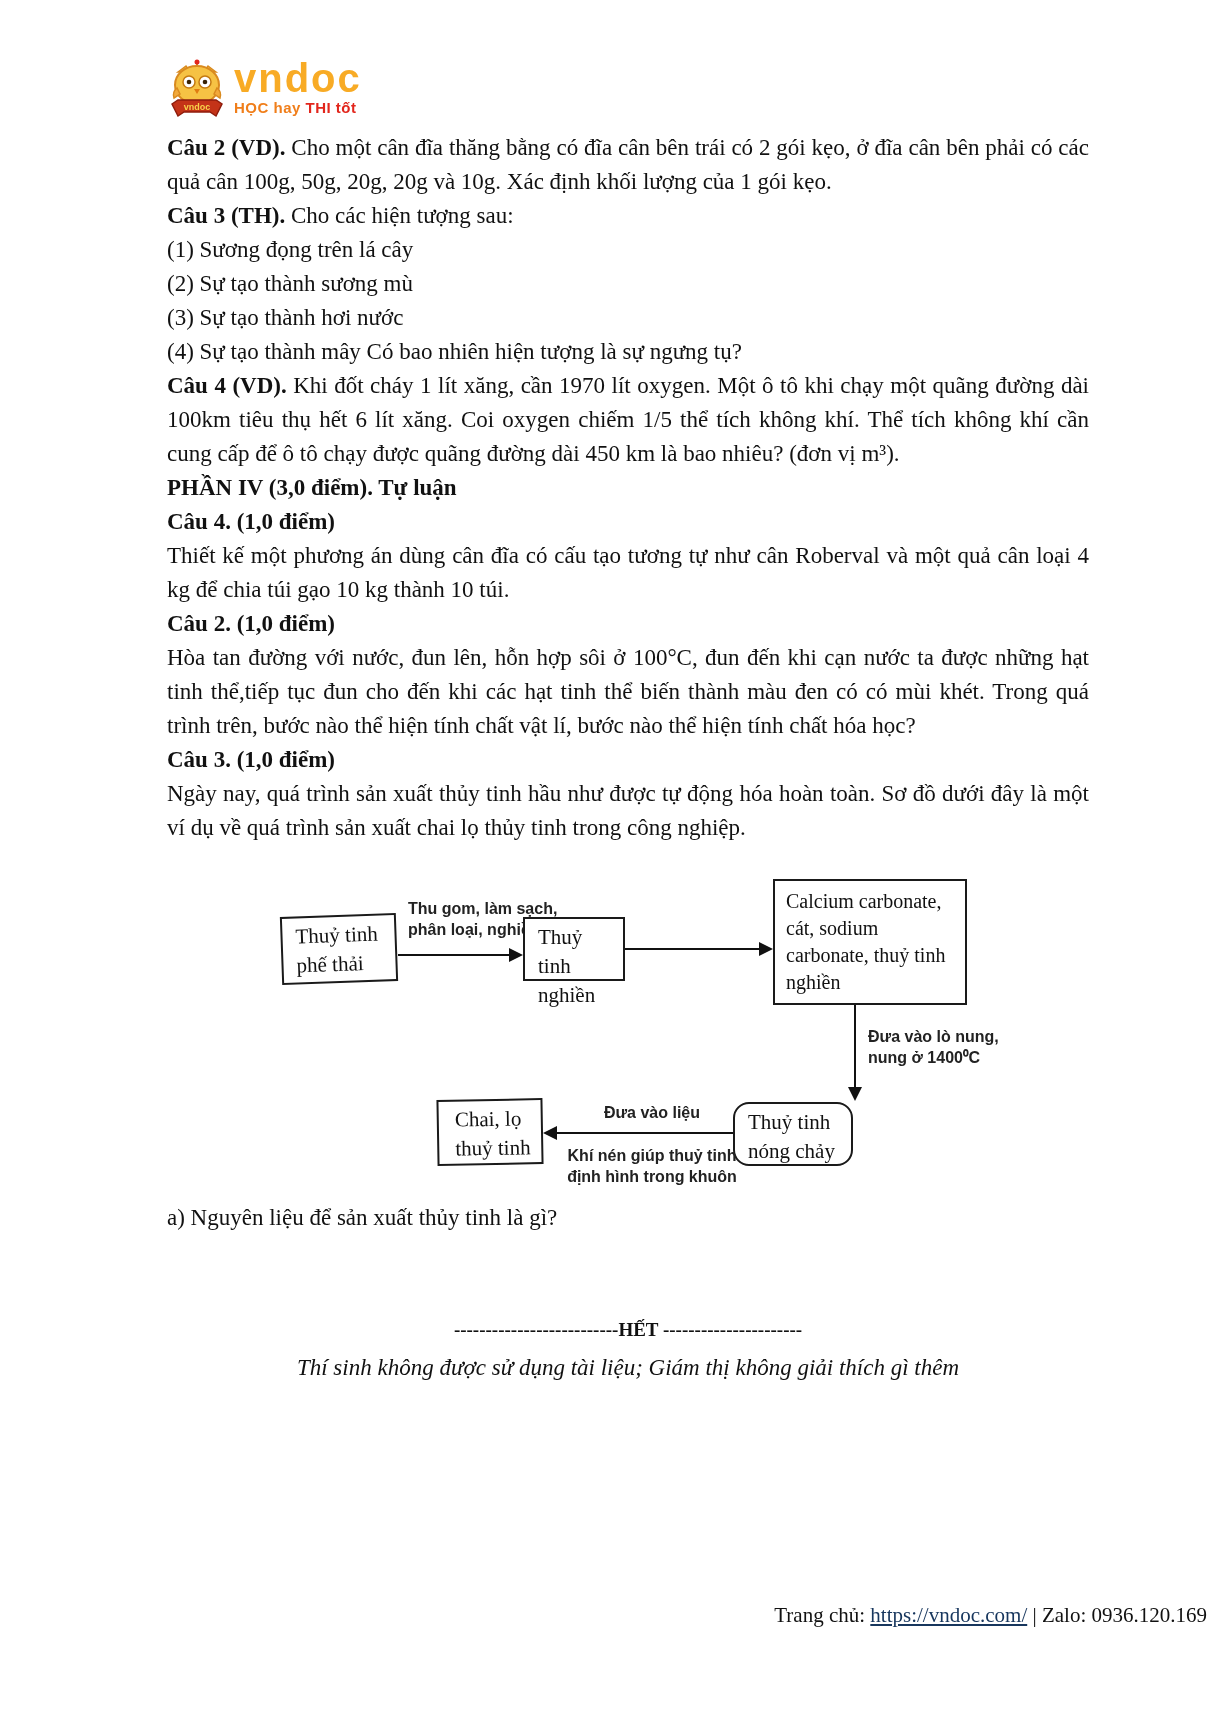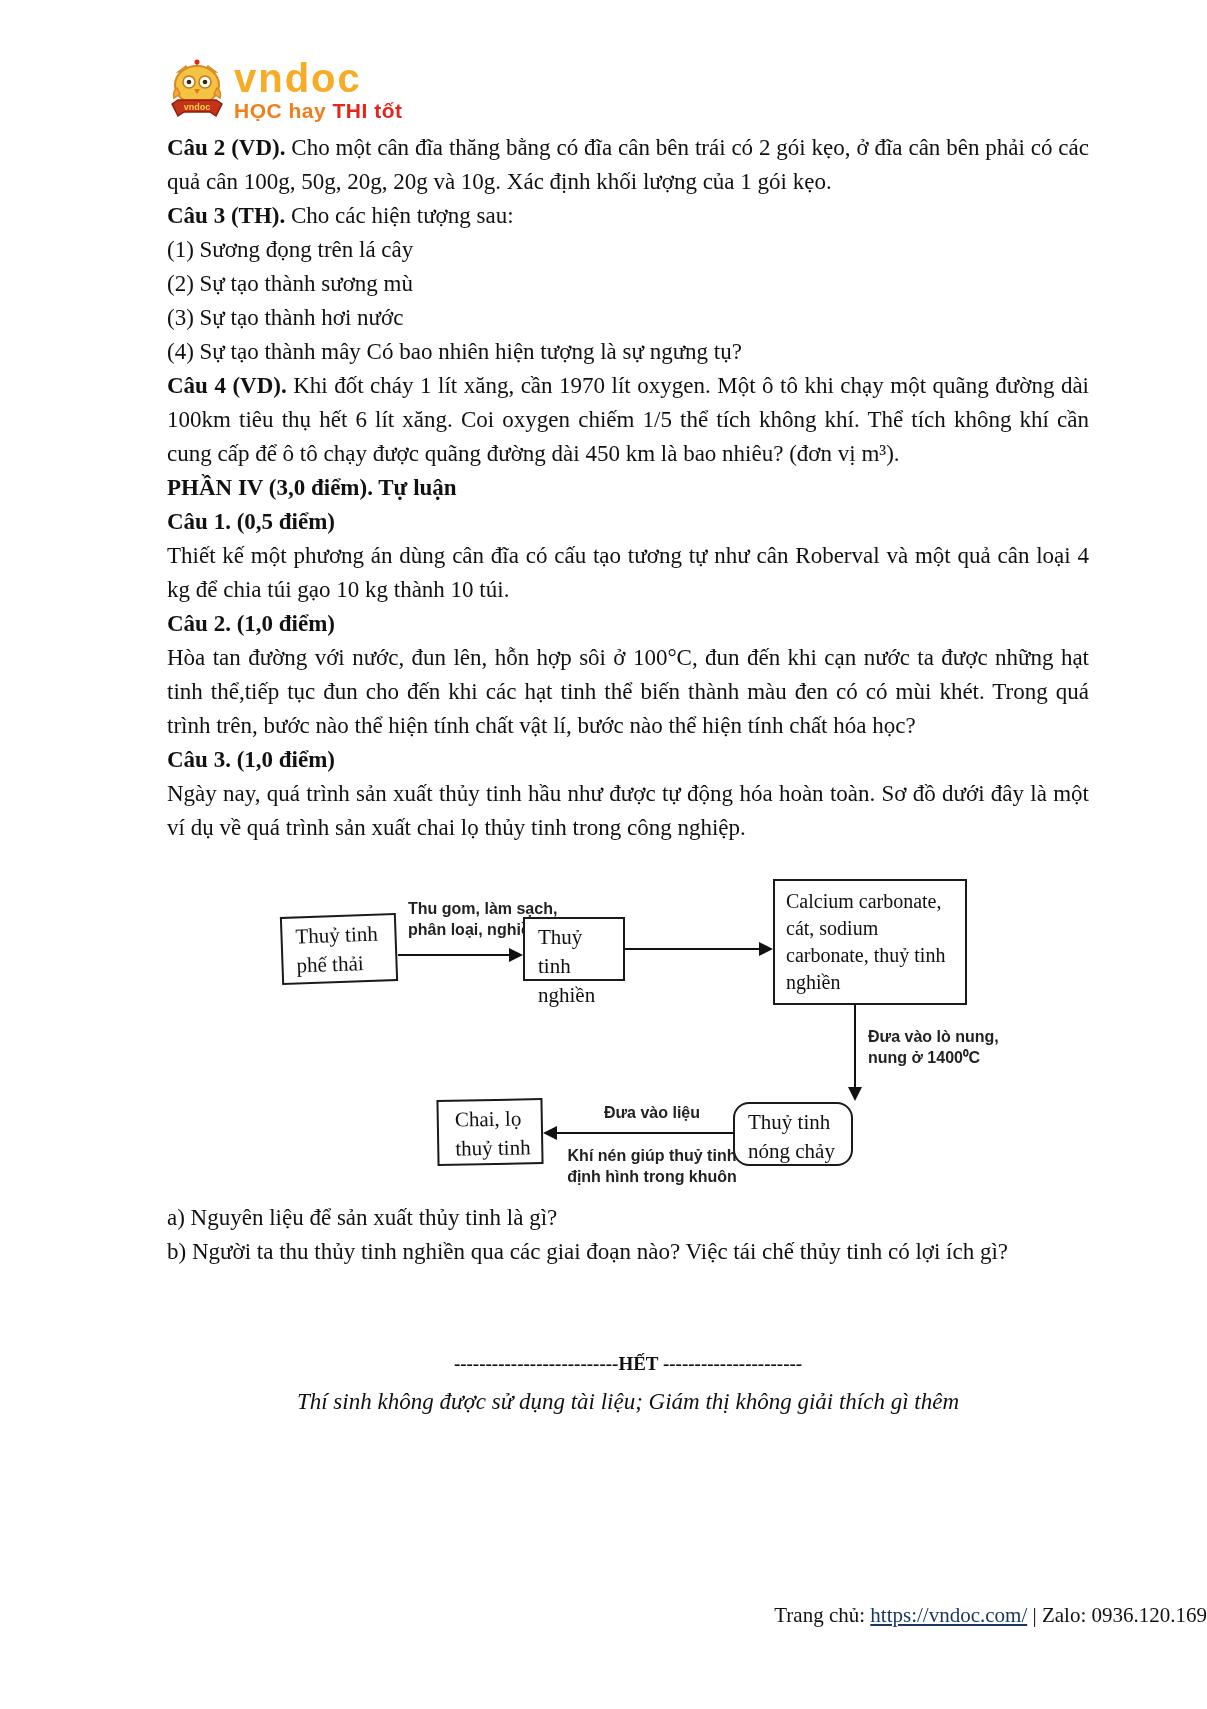--- a/index.html
+++ b/index.html
@@ -8,21 +8,21 @@
     background:#ffffff; overflow:hidden;
     font-family:"Liberation Serif", serif; color:#111;
   }
   
   .logo { position:absolute; left:166px; top:58px; display:flex; align-items:flex-start; gap:6px; }
   .logo-col { display:flex; flex-direction:column; }
   .brand {
     font-family:"Liberation Sans", sans-serif; font-weight:bold;
     font-size:40px; line-height:40px; color:#f8ab25; letter-spacing:2px;
   }
-  .tagline { font-family:"Liberation Sans", sans-serif; font-weight:bold; font-size:21px; margin-top:1px; letter-spacing:0.5px; }
+  .tagline { font-family:"Liberation Sans", sans-serif; font-weight:bold; font-size:15px; margin-top:1px; letter-spacing:0.5px; }
   .tg1 { color:#f07e1a; }
   .tg2 { color:#e2261c; }
   
   .content { position:absolute; left:167px; top:131px; width:922px; }
   .content p { margin:0; font-size:23px; line-height:34px; text-align:justify; }
   .content p b { font-weight:bold; }
   
   .diagram { position:relative; height:330px; margin-top:26px; text-align:left; }
   .dbox {
     position:absolute; background:#fff; border:2px solid #1a1a1a;
@@ -83,21 +83,21 @@
 
   <div class="content">
     <p><b>Câu 2 (VD).</b><span>  Cho một cân đĩa thăng bằng có đĩa cân bên trái có 2 gói kẹo, ở đĩa cân bên phải có các quả cân 100g, 50g, 20g, 20g và 10g. Xác định khối lượng của 1 gói kẹo.</span></p>
     <p><b>Câu 3 (TH).</b><span> Cho các hiện tượng sau:</span></p>
     <p><span>(1) Sương đọng trên lá cây</span></p>
     <p><span>(2) Sự tạo thành sương mù</span></p>
     <p><span>(3) Sự tạo thành hơi nước</span></p>
     <p><span>(4) Sự tạo thành mây Có bao nhiên hiện tượng là sự ngưng tụ?</span></p>
     <p><b>Câu 4 (VD).</b><span> Khi đốt cháy 1 lít xăng, cần 1970 lít oxygen. Một ô tô khi chạy một quãng đường dài 100km tiêu thụ hết 6 lít xăng. Coi oxygen chiếm 1/5 thể tích không khí. Thể tích không khí cần cung cấp để ô tô chạy được quãng đường dài 450 km là bao nhiêu? (đơn vị m³).</span></p>
     <p><b>PHẦN IV (3,0 điểm). Tự luận</b></p>
-    <p><b>Câu 1. (0,5 điểm)</b></p>
+    <p><b>Câu 4. (1,0 điểm)</b></p>
     <p><span>Thiết kế một phương án dùng cân đĩa có cấu tạo tương tự như cân Roberval và một quả cân loại 4 kg để chia túi gạo 10 kg thành 10 túi.</span></p>
     <p><b>Câu 2. (1,0 điểm)</b></p>
     <p><span>Hòa tan đường với nước, đun lên, hỗn hợp sôi ở 100°C, đun đến khi cạn nước ta được những hạt tinh thể,tiếp tục đun cho đến khi các hạt tinh thể biến thành màu đen có có mùi khét. Trong quá trình trên, bước nào thể hiện tính chất vật lí, bước nào thể hiện tính chất hóa học?</span></p>
     <p><b>Câu 3. (1,0 điểm)</b></p>
     <p><span>Ngày nay, quá trình sản xuất thủy tinh hầu như được tự động hóa hoàn toàn. Sơ đồ dưới đây là một ví dụ về quá trình sản xuất chai lọ thủy tinh trong công nghiệp.</span></p>
 
     <div class="diagram">
       <div class="dbox small" style="left:114px; top:44px; width:116px; height:68px; transform:rotate(-2deg);">Thuỷ tinh phế thải</div>
 
       <div class="dlabel" style="left:241px; top:27px;">
@@ -128,21 +128,20 @@
       <div class="ah left" style="left:376px; top:255px;"></div>
       <div class="dlabel" style="left:394px; top:274px; width:182px; text-align:center;">
         <span>Khí nén giúp thuỷ tinh</span><br>
         <span>định hình trong khuôn</span>
       </div>
 
       <div class="dbox small" style="left:270px; top:228px; width:106px; height:66px; transform:rotate(-1deg); padding-left:16px;">Chai, lọ thuỷ tinh</div>
     </div>
 
     <p><span>a) Nguyên liệu để sản xuất thủy tinh là gì?</span></p>
-    <p><span>b) Người ta thu thủy tinh nghiền qua các giai đoạn nào? Việc tái chế thủy tinh có lợi ích gì?</span></p>
 
     <div class="het">--------------------------HẾT ----------------------</div>
     <div class="note">Thí sinh không được sử dụng tài liệu; Giám thị không giải thích gì thêm</div>
   </div>
 
   <div class="footer">
     <span>Trang chủ: </span><a href="#">https://vndoc.com/</a><span> | Zalo: 0936.120.169</span>
   </div>
 
 </div>

